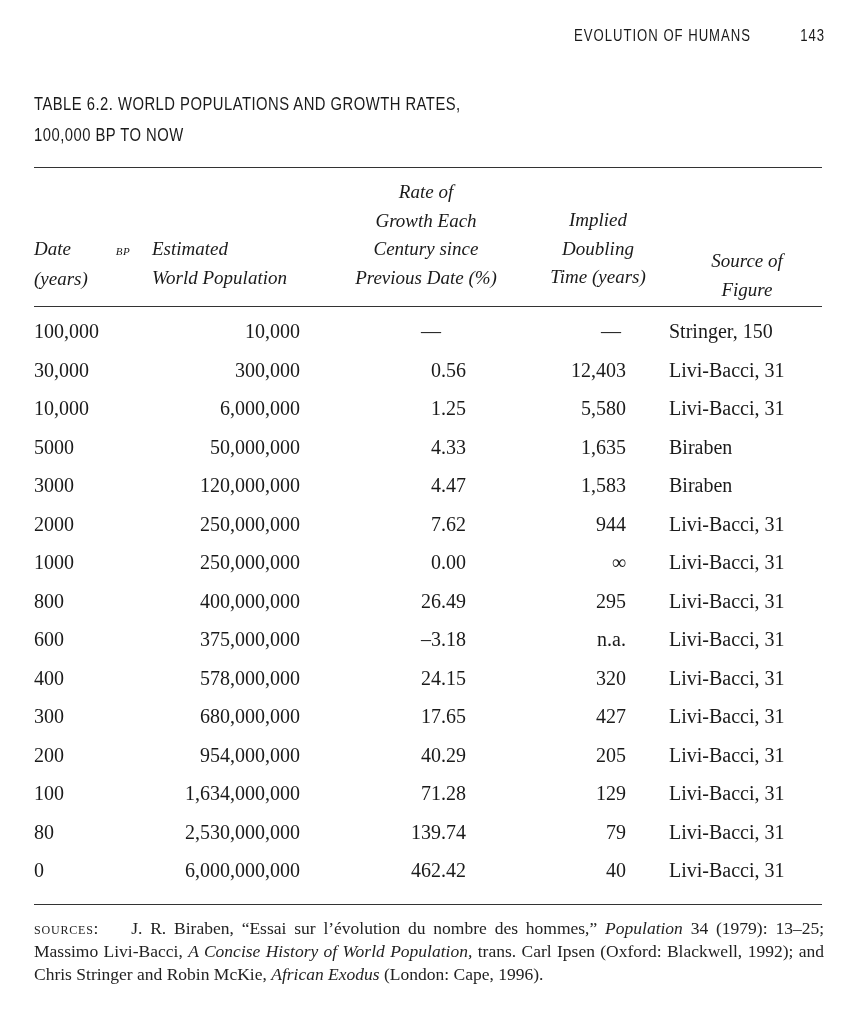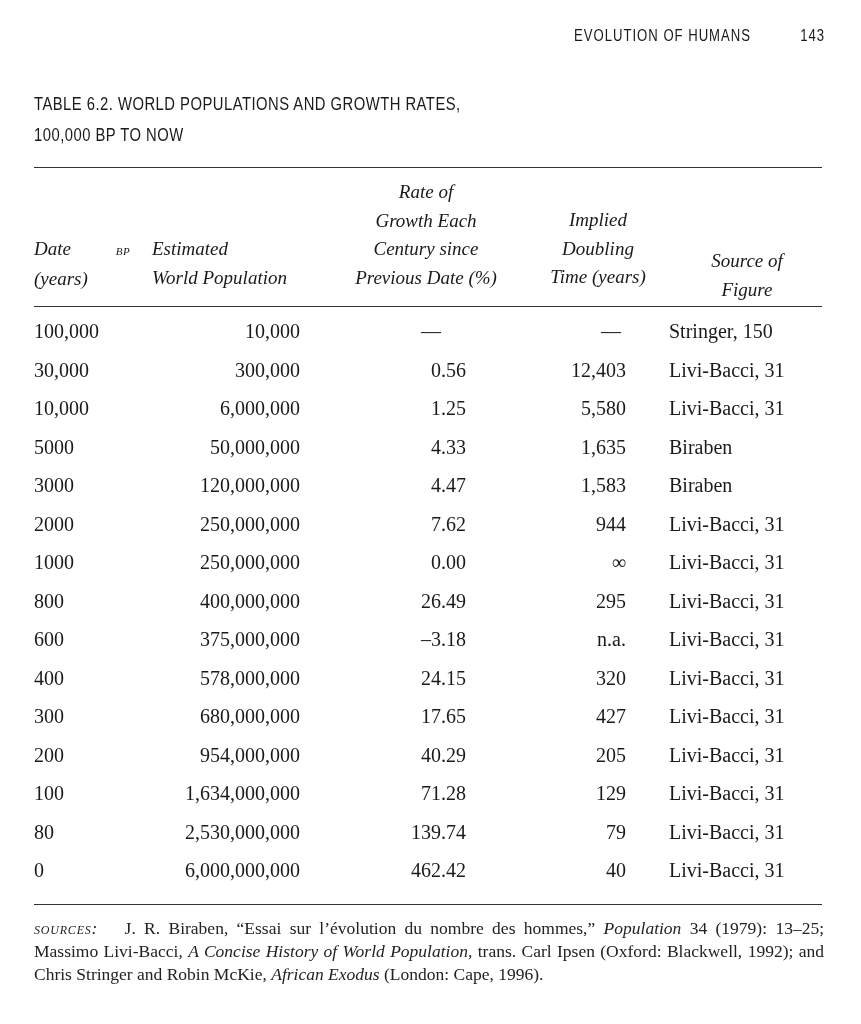--- a/index.html
+++ b/index.html
@@ -42,21 +42,21 @@
     .c-rate.dash { right: 420px; }
     .c-dbl { right: 235px; text-align: right; }
     .c-dbl.dash { right: 240px; }
     .c-src { left: 639px; margin-left: 30px; }
 
     .sources {
       position: absolute; left: 34px; top: 917px; width: 790px;
       font-family: "Liberation Serif", serif; font-size: 17.5px; line-height: 23px;
       text-align: justify; color: #222;
     }
-    .sources .label { font-variant: small-caps; letter-spacing: 0.8px; margin-right: 18px; font-style: italic; }
+    .sources .label { font-variant: small-caps; letter-spacing: 0.8px; margin-right: 24px; }
     .sources i { font-style: italic; }
   </style>
 </head>
 <body>
 
 <div class="running-head">
   <span>EVOLUTION OF HUMANS</span>
   <span>143</span>
 </div>
 

